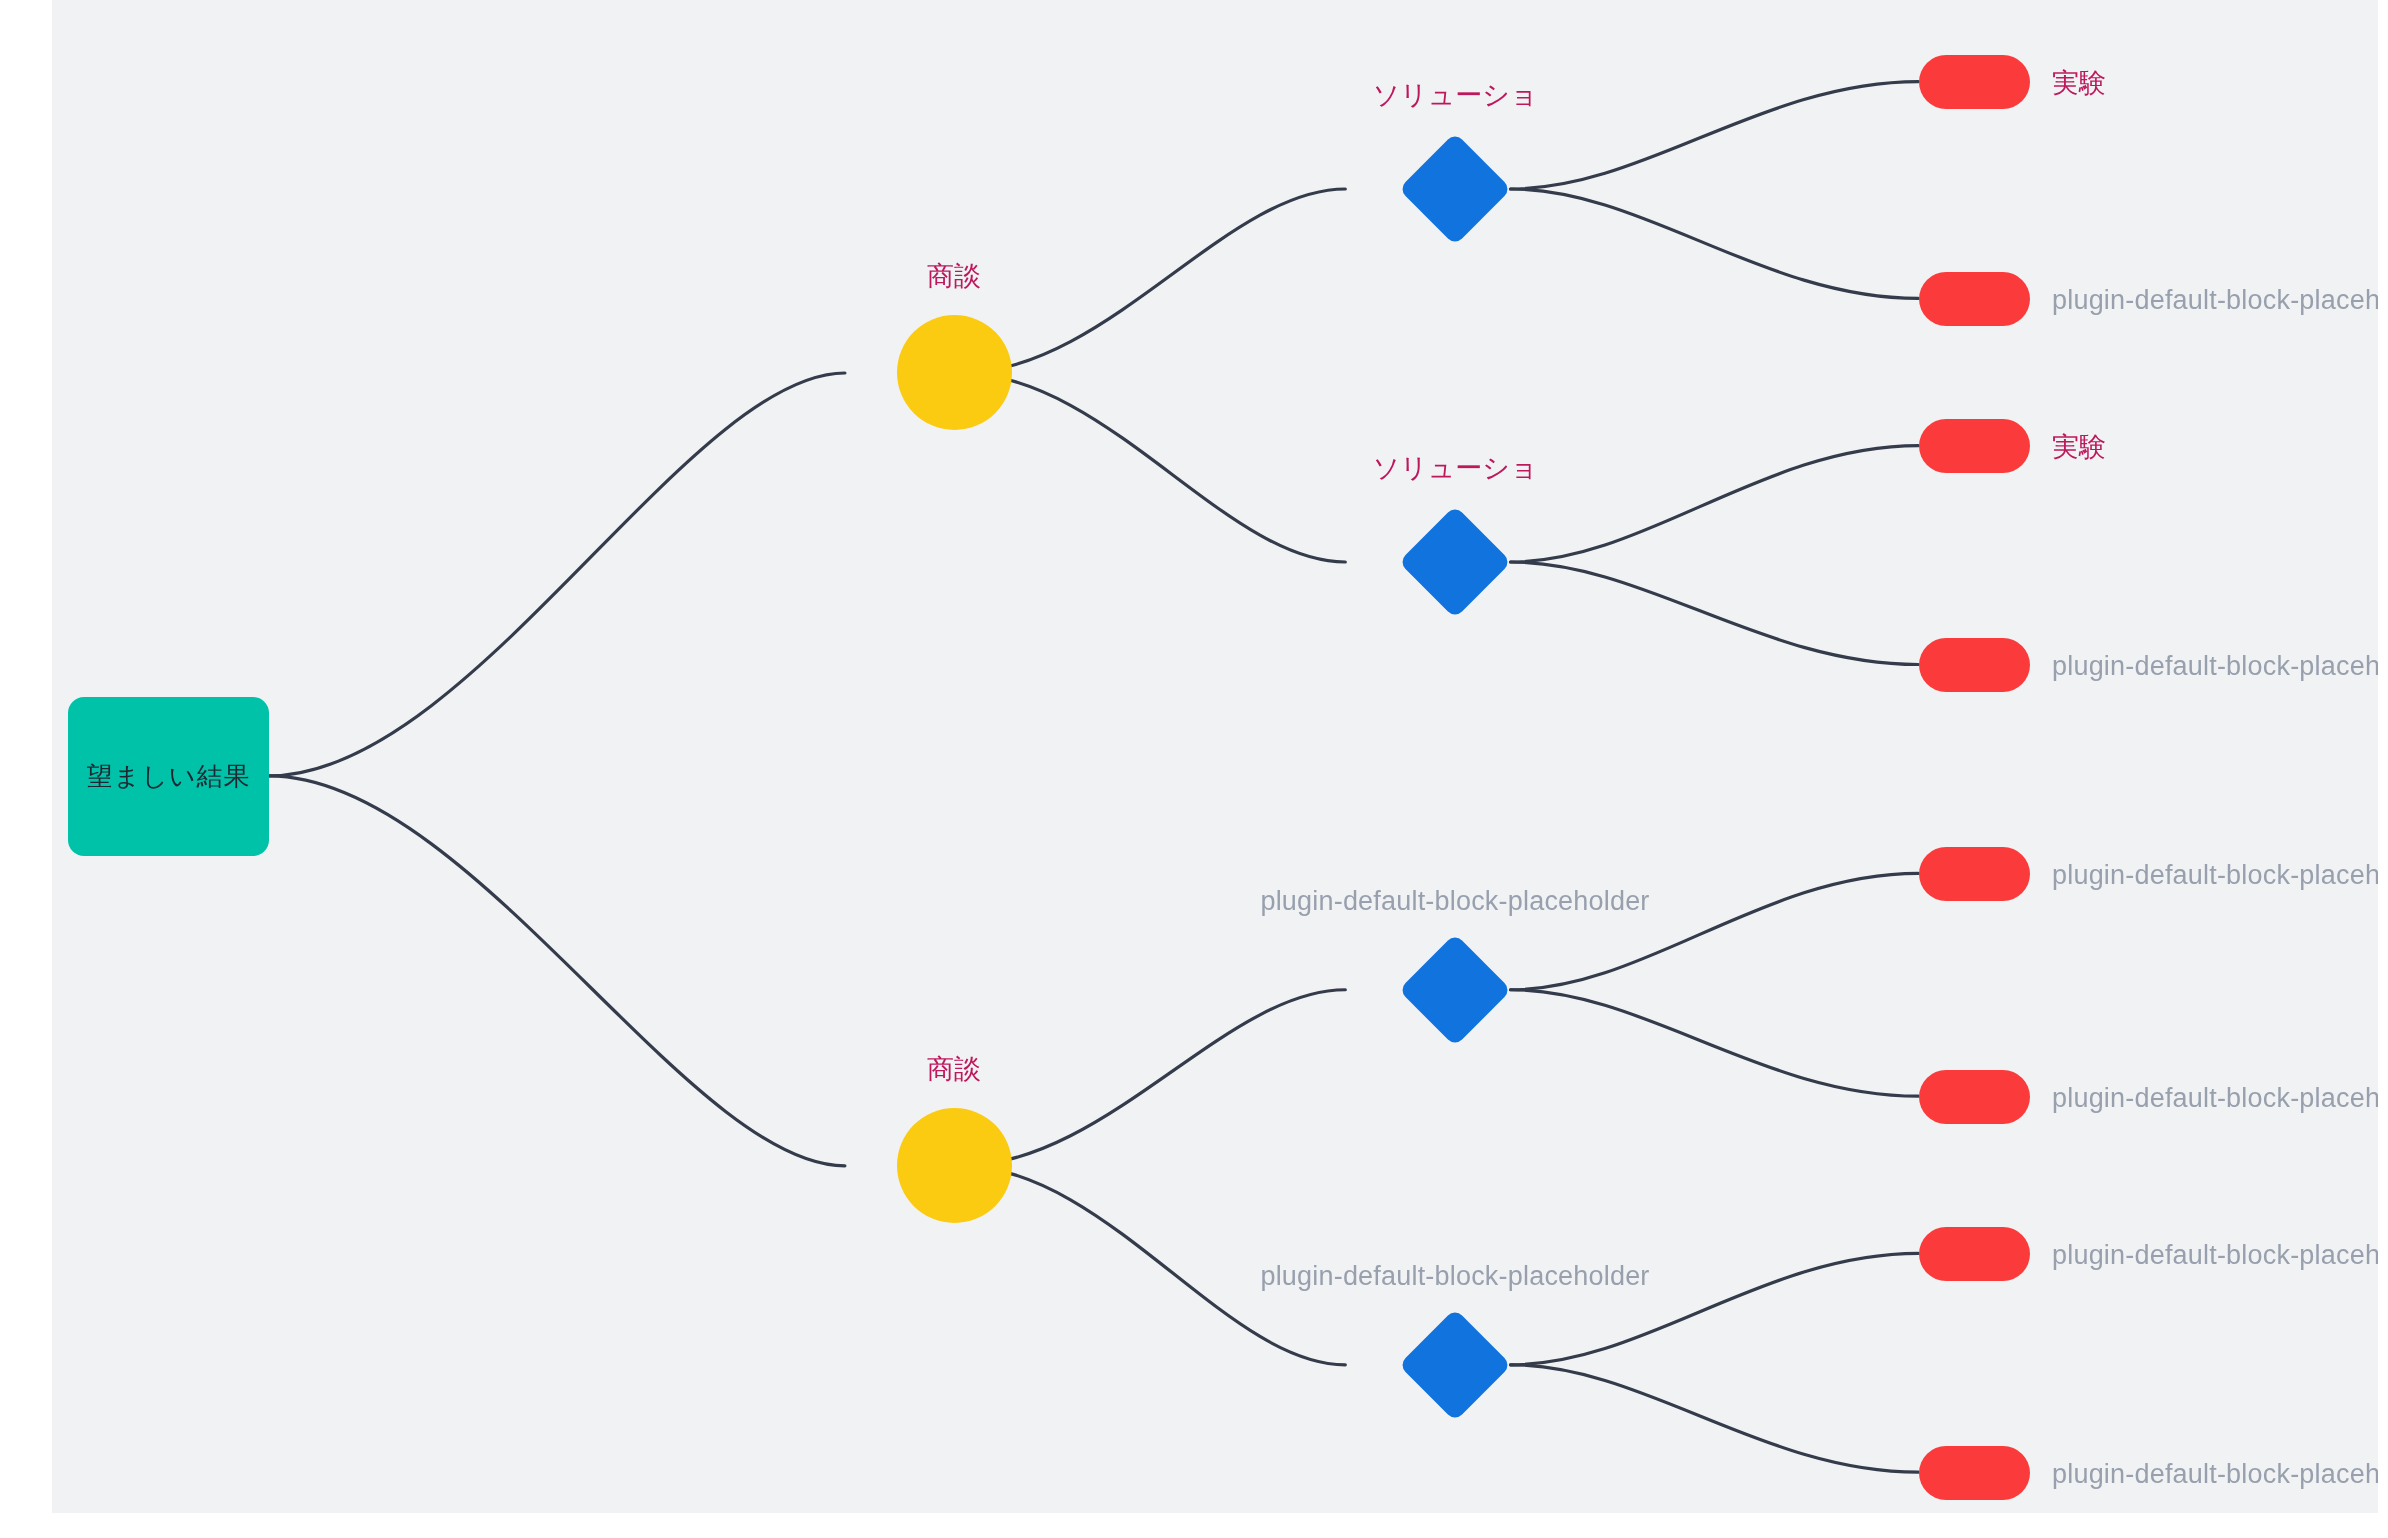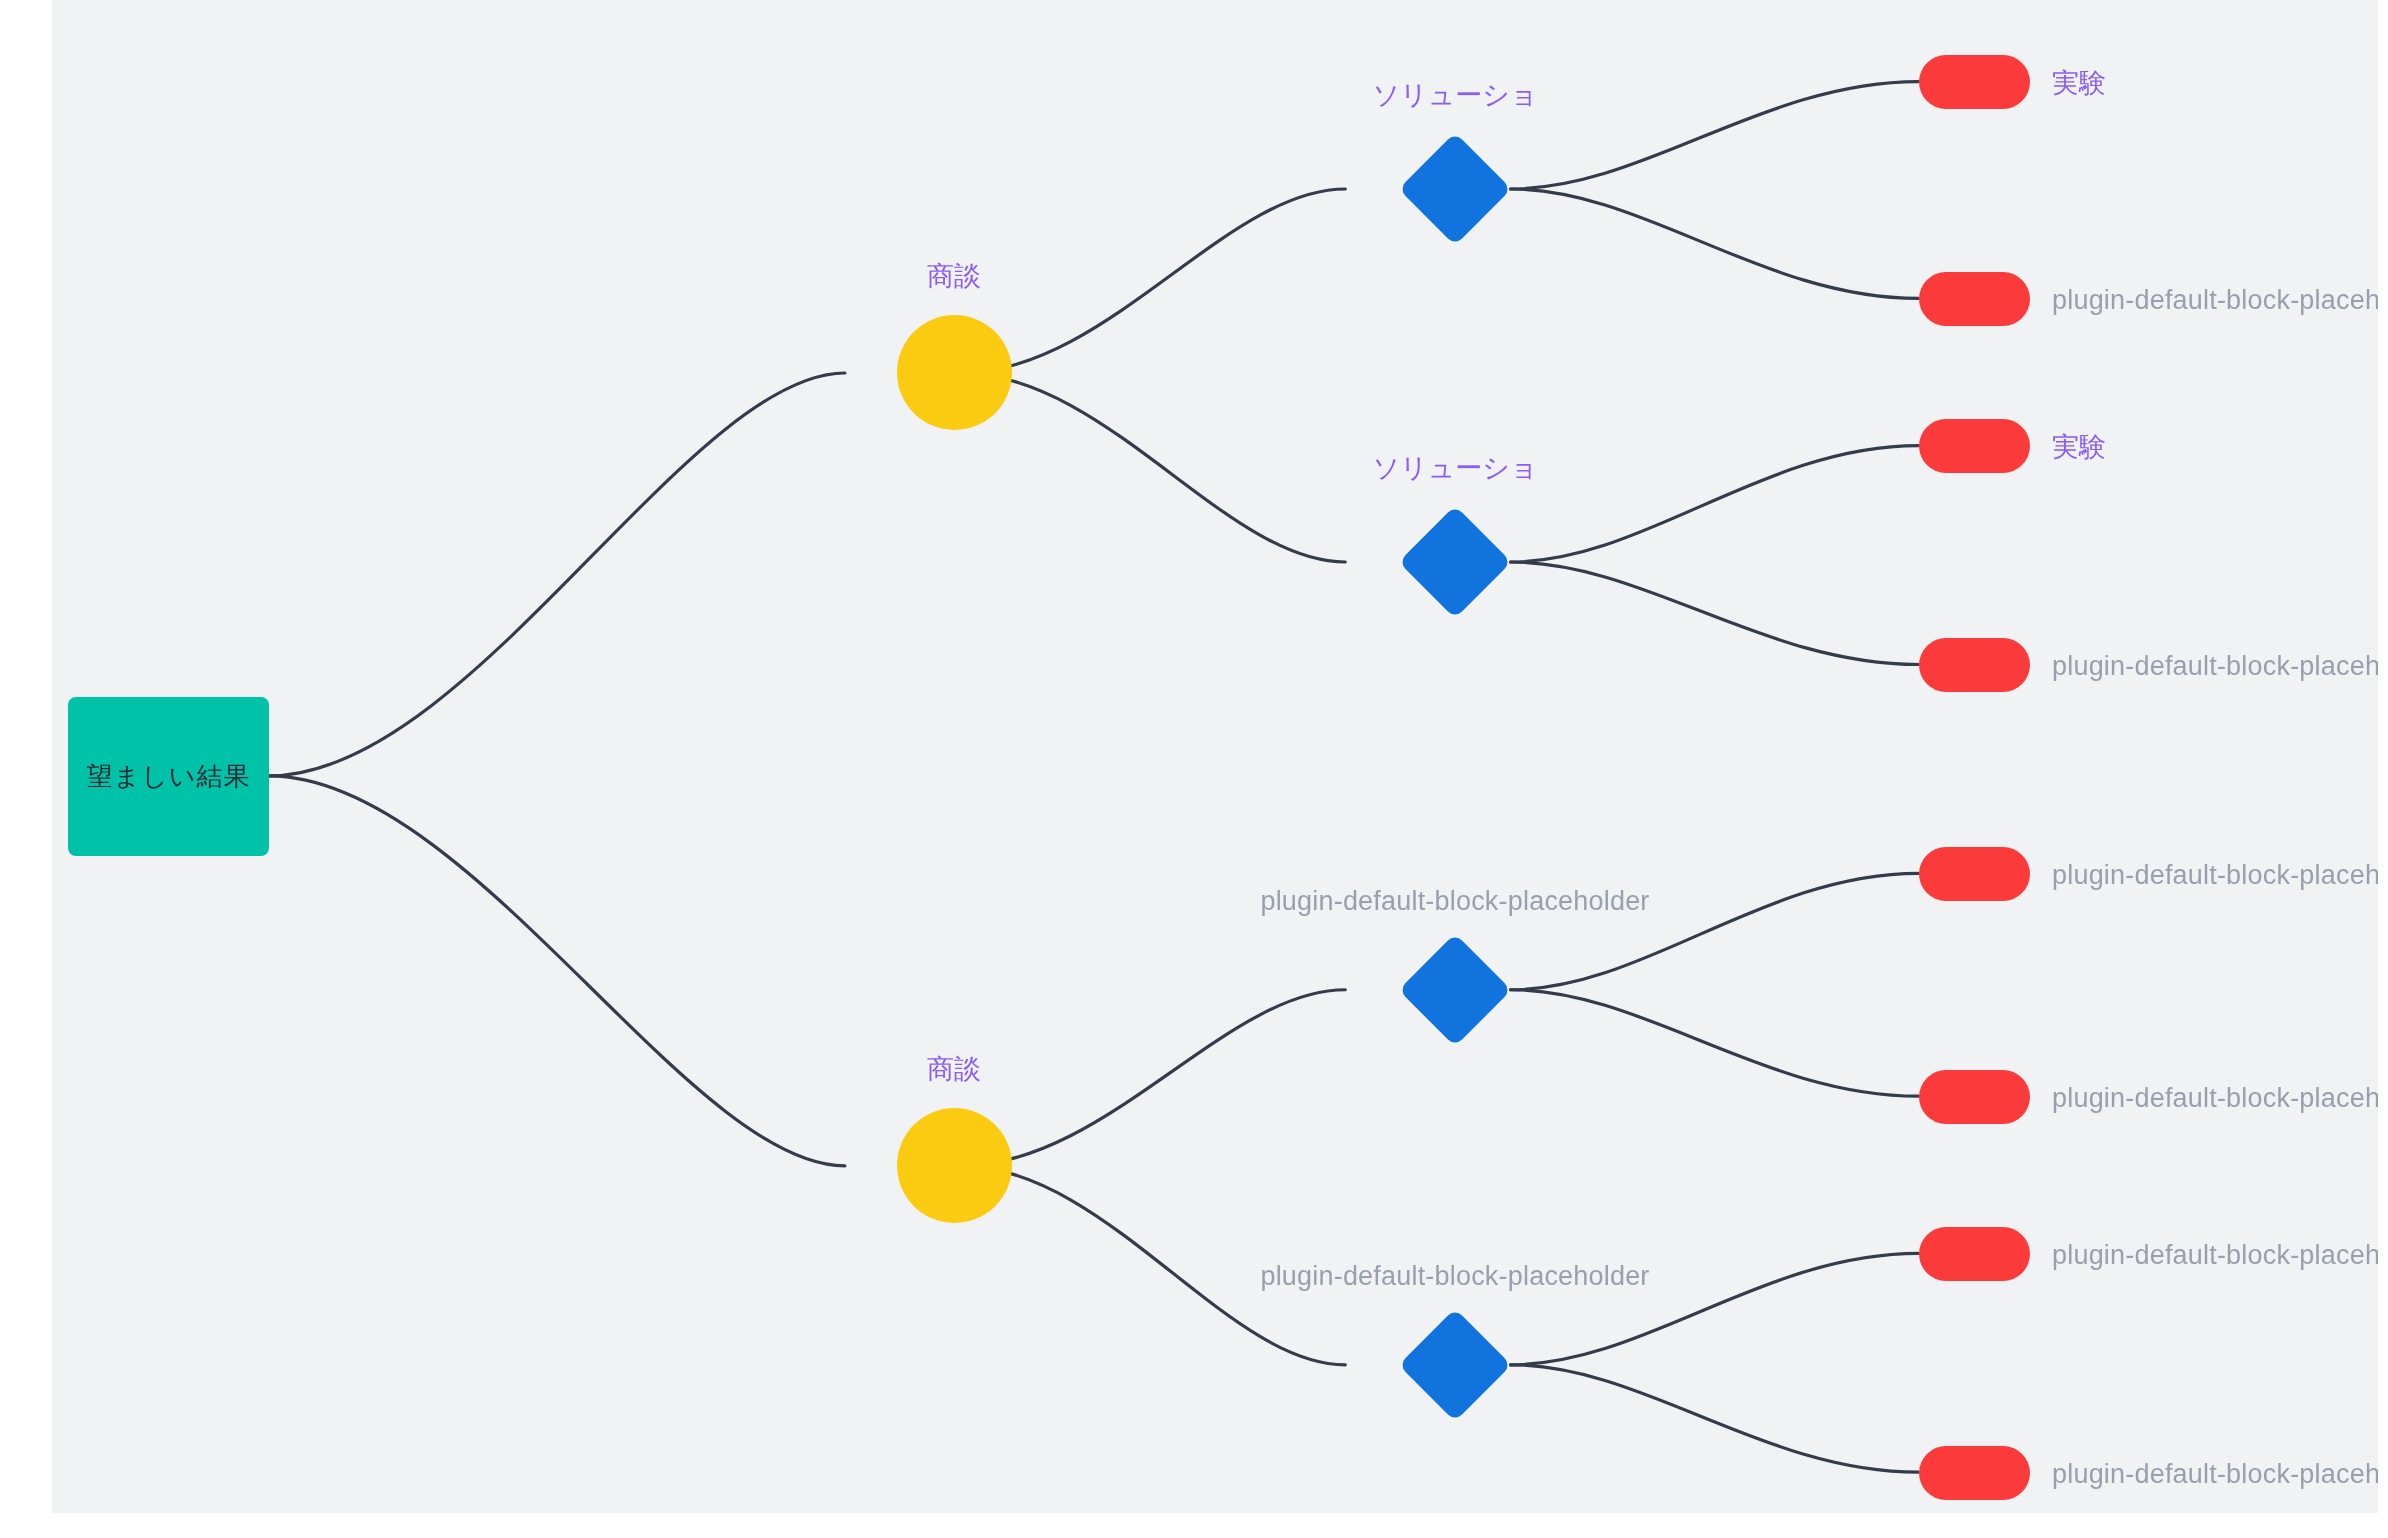--- a/index.html
+++ b/index.html
@@ -35,21 +35,21 @@
   }
   .node {
     position: absolute;
     box-sizing: border-box;
   }
   
   .node-rect {
     display: flex;
     align-items: center;
     justify-content: center;
-    border-radius: 8px;
+    border-radius: 16px;
     background: #00c2a8;
     color: #1f2733;
     font-size: 26px;
     letter-spacing: 1px;
   }
   
   .node-circle {
     border-radius: 50%;
     background: #fbcb11;
   }
@@ -65,21 +65,21 @@
     border-radius: 994px;
   }
   
   .label {
     position: absolute;
     white-space: nowrap;
     font-size: 27px;
     line-height: 1;
   }
   .label-dark {
-    color: #8b5cf6;
+    color: #be185d;
   }
   .label-muted {
     color: #98a0ae;
     letter-spacing: 0.2px;
   }
   .label-center {
     transform: translateX(-50%);
   }
 </style>
 </head>

